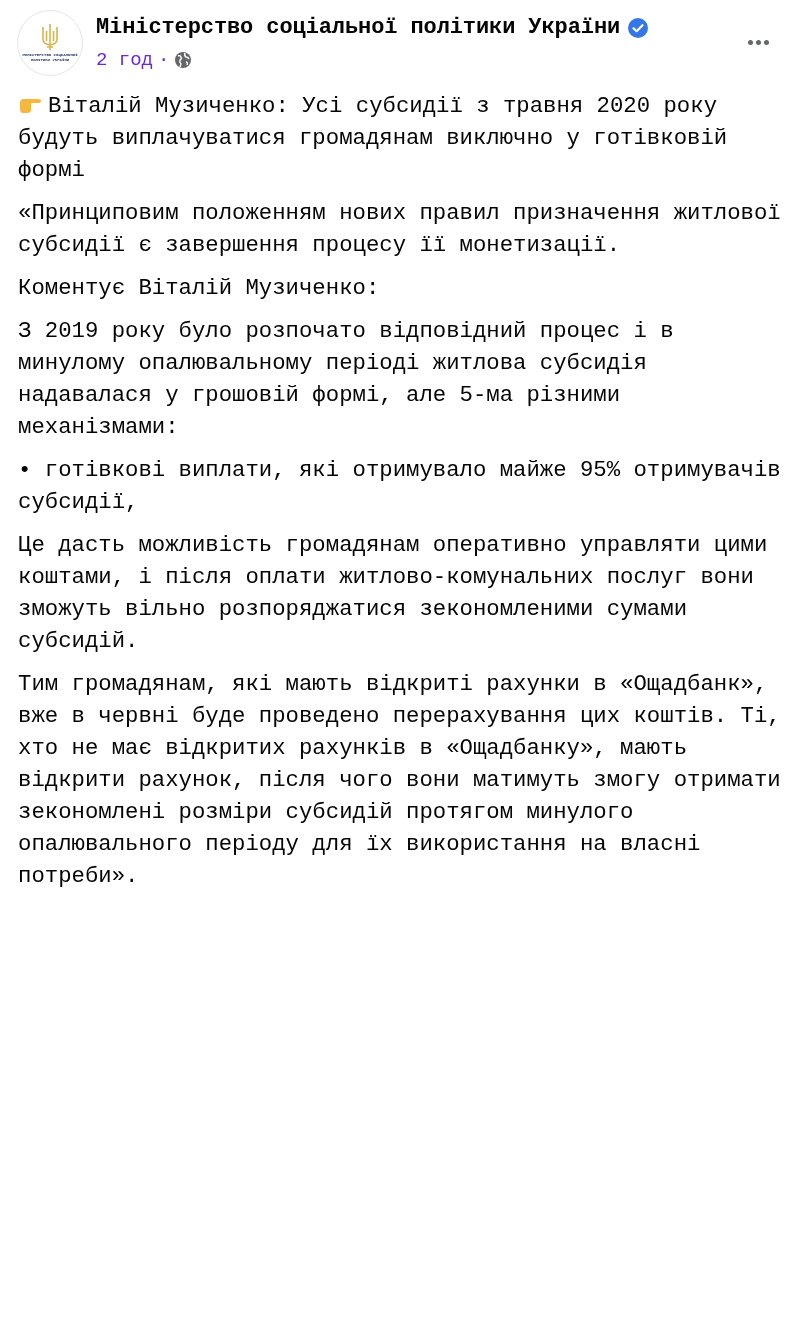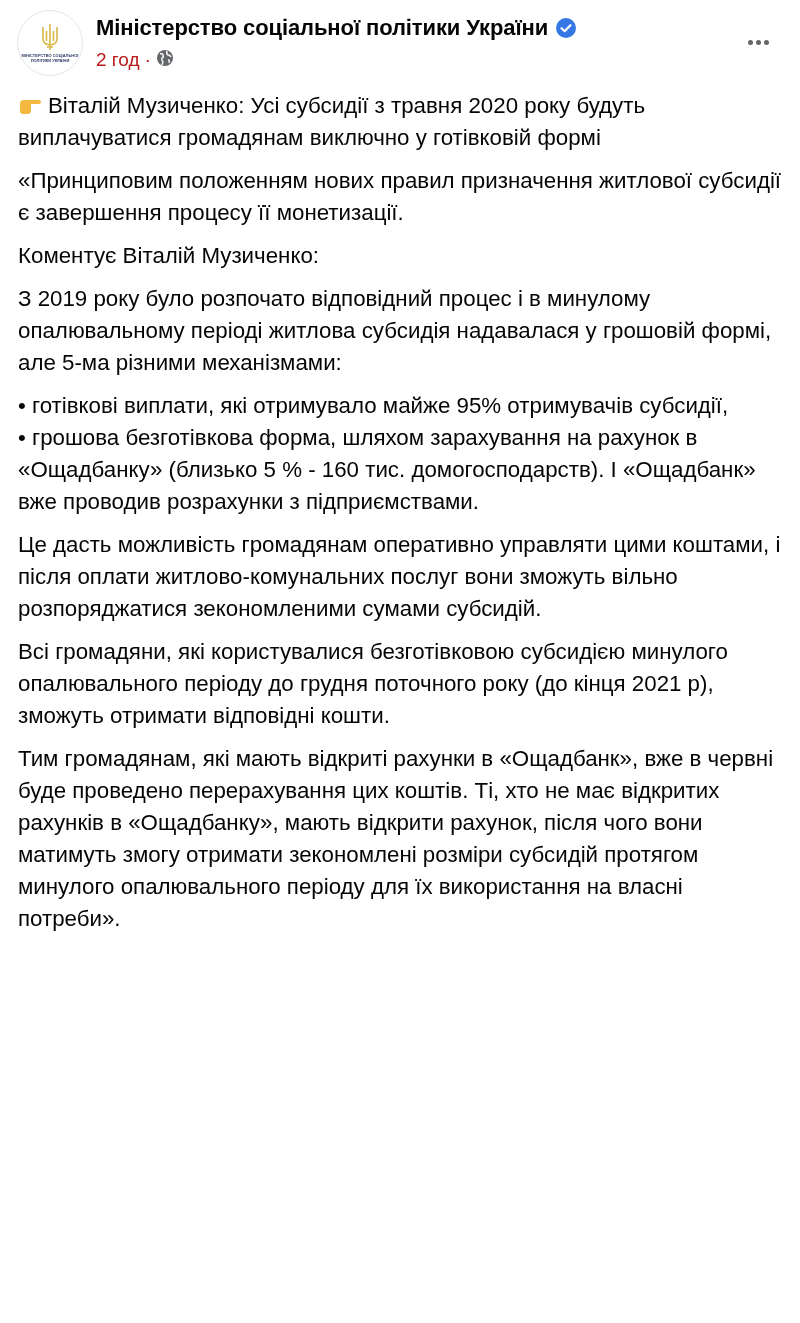--- a/index.html
+++ b/index.html
@@ -1,42 +1,42 @@
 <!DOCTYPE html>
 <html><head>
   <meta charset="utf-8">
   <style>
     html, body { margin: 0; padding: 0; background: #ffffff; }
     body {
       width: 800px; height: 1323px; overflow: hidden;
       font-family: "Liberation Sans", "DejaVu Sans", sans-serif;
       color: #050505;
     }
-    .post { position: relative; width: 800px; height: 1323px; }
+    .post { position: relative; width: 800px; height: 1323px; font-family: Liberation Mono, monospace; }
     .header { position: relative; height: 90px; }
     .avatar {
       position: absolute; left: 17px; top: 10px; width: 66px; height: 66px;
       border-radius: 50%; background: #fff; border: 1px solid #e4e6eb;
       box-sizing: border-box; overflow: hidden;
       display: flex; flex-direction: column; align-items: center; justify-content: center;
     }
     .avatar svg { display:block; }
     .avatar .caption {
       font-size: 4px; line-height: 5px; color: #2c3a66; text-align: center; font-weight: bold;
       margin-top: 2px; letter-spacing: 0;
     }
     .page-name {
       position: absolute; left: 96px; top: 15px;
       font-size: 22px; font-weight: bold; color: #050505; letter-spacing: -0.1px;
       white-space: nowrap; display: flex; align-items: center;
     }
     .verified { display:inline-block; width: 20px; height: 20px; margin-left: 8px; }
     .meta {
-      position: absolute; left: 96px; top: 49px; font-size: 19px; color: #b91c1c;
-      display: flex; white-space: nowrap;
+      position: absolute; left: 96px; top: 49px; font-size: 19px; color: #6d28d9;
+      display: flex; align-items: center; white-space: nowrap;
     }
     .meta .dot { margin: 0 5px; }
     .globe { display:inline-block; width: 18px; height: 18px; }
     .more {
       position: absolute; left: 738px; top: 30px; width: 40px; height: 24px;
       display: flex; align-items: center; justify-content: center; gap: 3px; cursor: pointer;
     }
     .more span { width: 5px; height: 5px; border-radius: 50%; background: #65676b; display:block; }
 
     .body { position: absolute; left: 18px; top: 90px; width: 770px; font-size: 22.3px; line-height: 32px; }
@@ -84,19 +84,17 @@
     <p class="para">
       <svg class="emoji" width="24" height="22" viewBox="0 0 24 22">
         <path d="M2 10 Q2 6 6 6 L12 6 L20 6 Q23 6 23 8 Q23 10 20 10 L13 10 L13 17 Q13 20 9 20 L5 20 Q2 20 2 16 Z" fill="#f4b740"></path>
       </svg><span>Віталій Музиченко: Усі субсидії з травня 2020 року будуть виплачуватися громадянам виключно у готівковій формі</span>
     </p>
     <p class="para">«Принциповим положенням нових правил призначення житлової субсидії є завершення процесу її монетизації.</p>
     <p class="para">Коментує Віталій Музиченко:</p>
     <p class="para">З 2019 року було розпочато відповідний процес і в минулому опалювальному періоді житлова субсидія надавалася у грошовій формі, але 5-ма різними механізмами:</p>
     <div class="bullets">
       <div>• готівкові виплати, які отримувало майже 95% отримувачів субсидії,</div>
-      <div>• грошова безготівкова форма, шляхом зарахування на рахунок в «Ощадбанку» (близько 5 % - 160 тис. домогосподарств). І «Ощадбанк» вже проводив розрахунки з підприємствами.</div>
     </div>
     <p class="para">Це дасть можливість громадянам оперативно управляти цими коштами, і після оплати житлово-комунальних послуг вони зможуть вільно розпоряджатися зекономленими сумами субсидій.</p>
-    <p class="para">Всі громадяни, які користувалися безготівковою субсидією минулого опалювального періоду до грудня поточного року (до кінця 2021 р), зможуть отримати відповідні кошти.</p>
     <p class="para">Тим громадянам, які мають відкриті рахунки в «Ощадбанк», вже в червні буде проведено перерахування цих коштів. Ті, хто не має відкритих рахунків в «Ощадбанку», мають відкрити рахунок, після чого вони матимуть змогу отримати зекономлені розміри субсидій протягом минулого опалювального періоду для їх використання на власні потреби».</p>
   </div>
 </div>
 
 </body></html>

